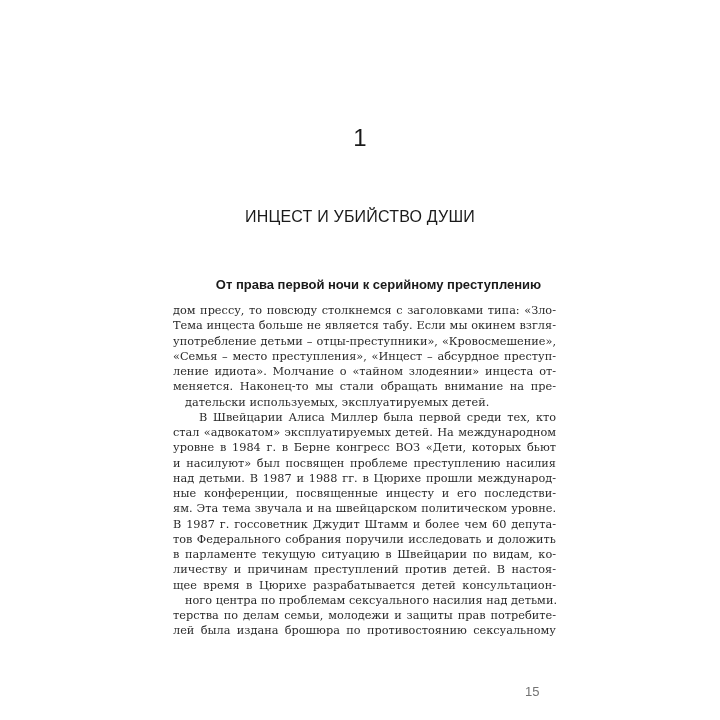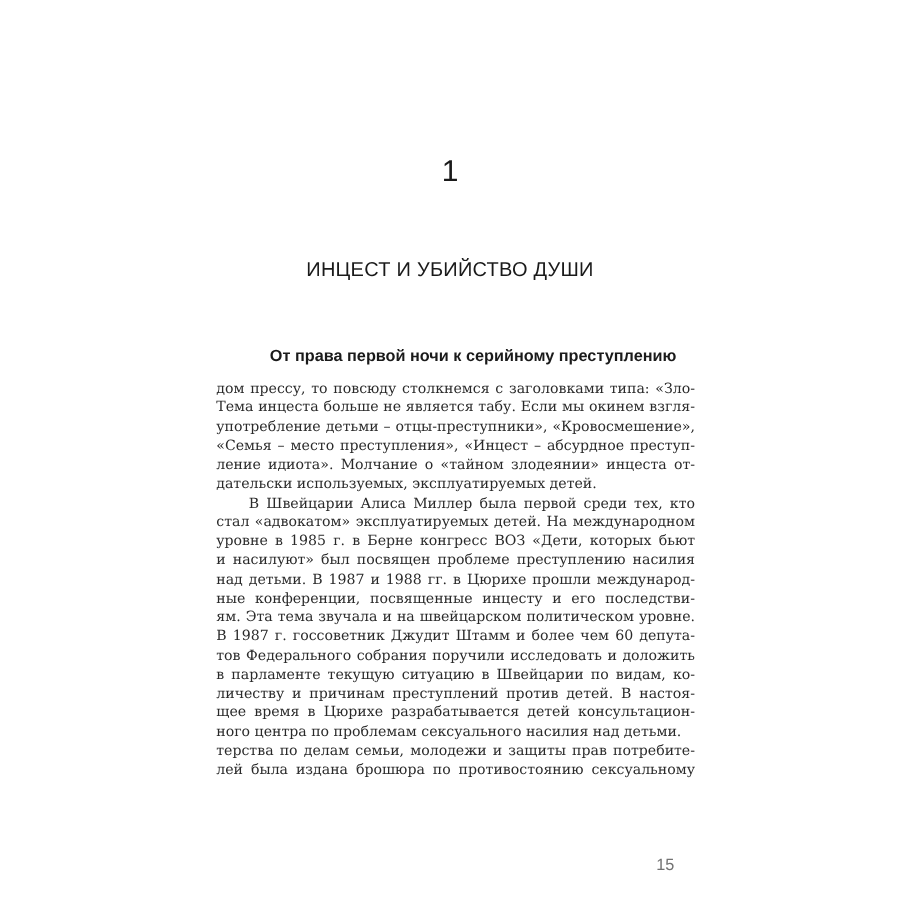--- a/index.html
+++ b/index.html
@@ -15,45 +15,46 @@
   }
   .section-title {
     position: absolute; left: 187px; width: 383px; top: 276px; text-align: center;
     font-family: "Liberation Sans", sans-serif; font-weight: bold; font-size: 13px; color: #1a1a1a; line-height: 18px;
   }
   .body-text {
     position: absolute; left: 173px; top: 303px; width: 383px;
     font-family: "DejaVu Serif", serif; font-size: 11.3px; line-height: 15.25px; color: #2a2a2a;
   }
   .line { display: block; white-space: nowrap; text-align-last: justify; text-align: justify; }
-  .line.last { text-align-last: left; }
+  .line.last { text-align-last: left; margin-left: 12px; }
   .indent { padding-left: 26px; }
   .page-number {
     position: absolute; left: 525px; top: 684px; width: 40px;
     font-family: "Liberation Sans", sans-serif; font-size: 13px; color: #737373;
   }
 </style>
 </head>
 <body>
 
 <div class="page">
   <div class="chapter-num">1</div>
   <div class="chapter-title">ИНЦЕСТ И УБИЙСТВО ДУШИ</div>
   <div class="section-title">От права первой ночи к серийному преступлению</div>
 
   <div class="body-text">
     <span class="line">дом прессу, то повсюду столкнемся с заголовками типа: «Зло-</span>
     <span class="line">Тема инцеста больше не является табу. Если мы окинем взгля-</span>
     <span class="line">употребление детьми – отцы-преступники», «Кровосмешение»,</span>
     <span class="line">«Семья – место преступления», «Инцест – абсурдное преступ-</span>
     <span class="line">ление идиота». Молчание о «тайном злодеянии» инцеста от-</span>
+    <span class="line">меняется. Наконец-то мы стали обращать внимание на пре-</span>
     <span class="line last">дательски используемых, эксплуатируемых детей.</span>
     <span class="line indent">В Швейцарии Алиса Миллер была первой среди тех, кто</span>
     <span class="line">стал «адвокатом» эксплуатируемых детей. На международном</span>
-    <span class="line">уровне в 1985 г. в Берне конгресс ВОЗ «Дети, которых бьют</span>
+    <span class="line">уровне в 1984 г. в Берне конгресс ВОЗ «Дети, которых бьют</span>
     <span class="line">и насилуют» был посвящен проблеме преступлению насилия</span>
     <span class="line">над детьми. В 1987 и 1988 гг. в Цюрихе прошли международ-</span>
     <span class="line">ные конференции, посвященные инцесту и его последстви-</span>
     <span class="line">ям. Эта тема звучала и на швейцарском политическом уровне.</span>
     <span class="line">В 1987 г. госсоветник Джудит Штамм и более чем 60 депута-</span>
     <span class="line">тов Федерального собрания поручили исследовать и доложить</span>
     <span class="line">в парламенте текущую ситуацию в Швейцарии по видам, ко-</span>
     <span class="line">личеству и причинам преступлений против детей. В настоя-</span>
     <span class="line">щее время в Цюрихе разрабатывается детей консультацион-</span>
     <span class="line last">ного центра по проблемам сексуального насилия над детьми.</span>

